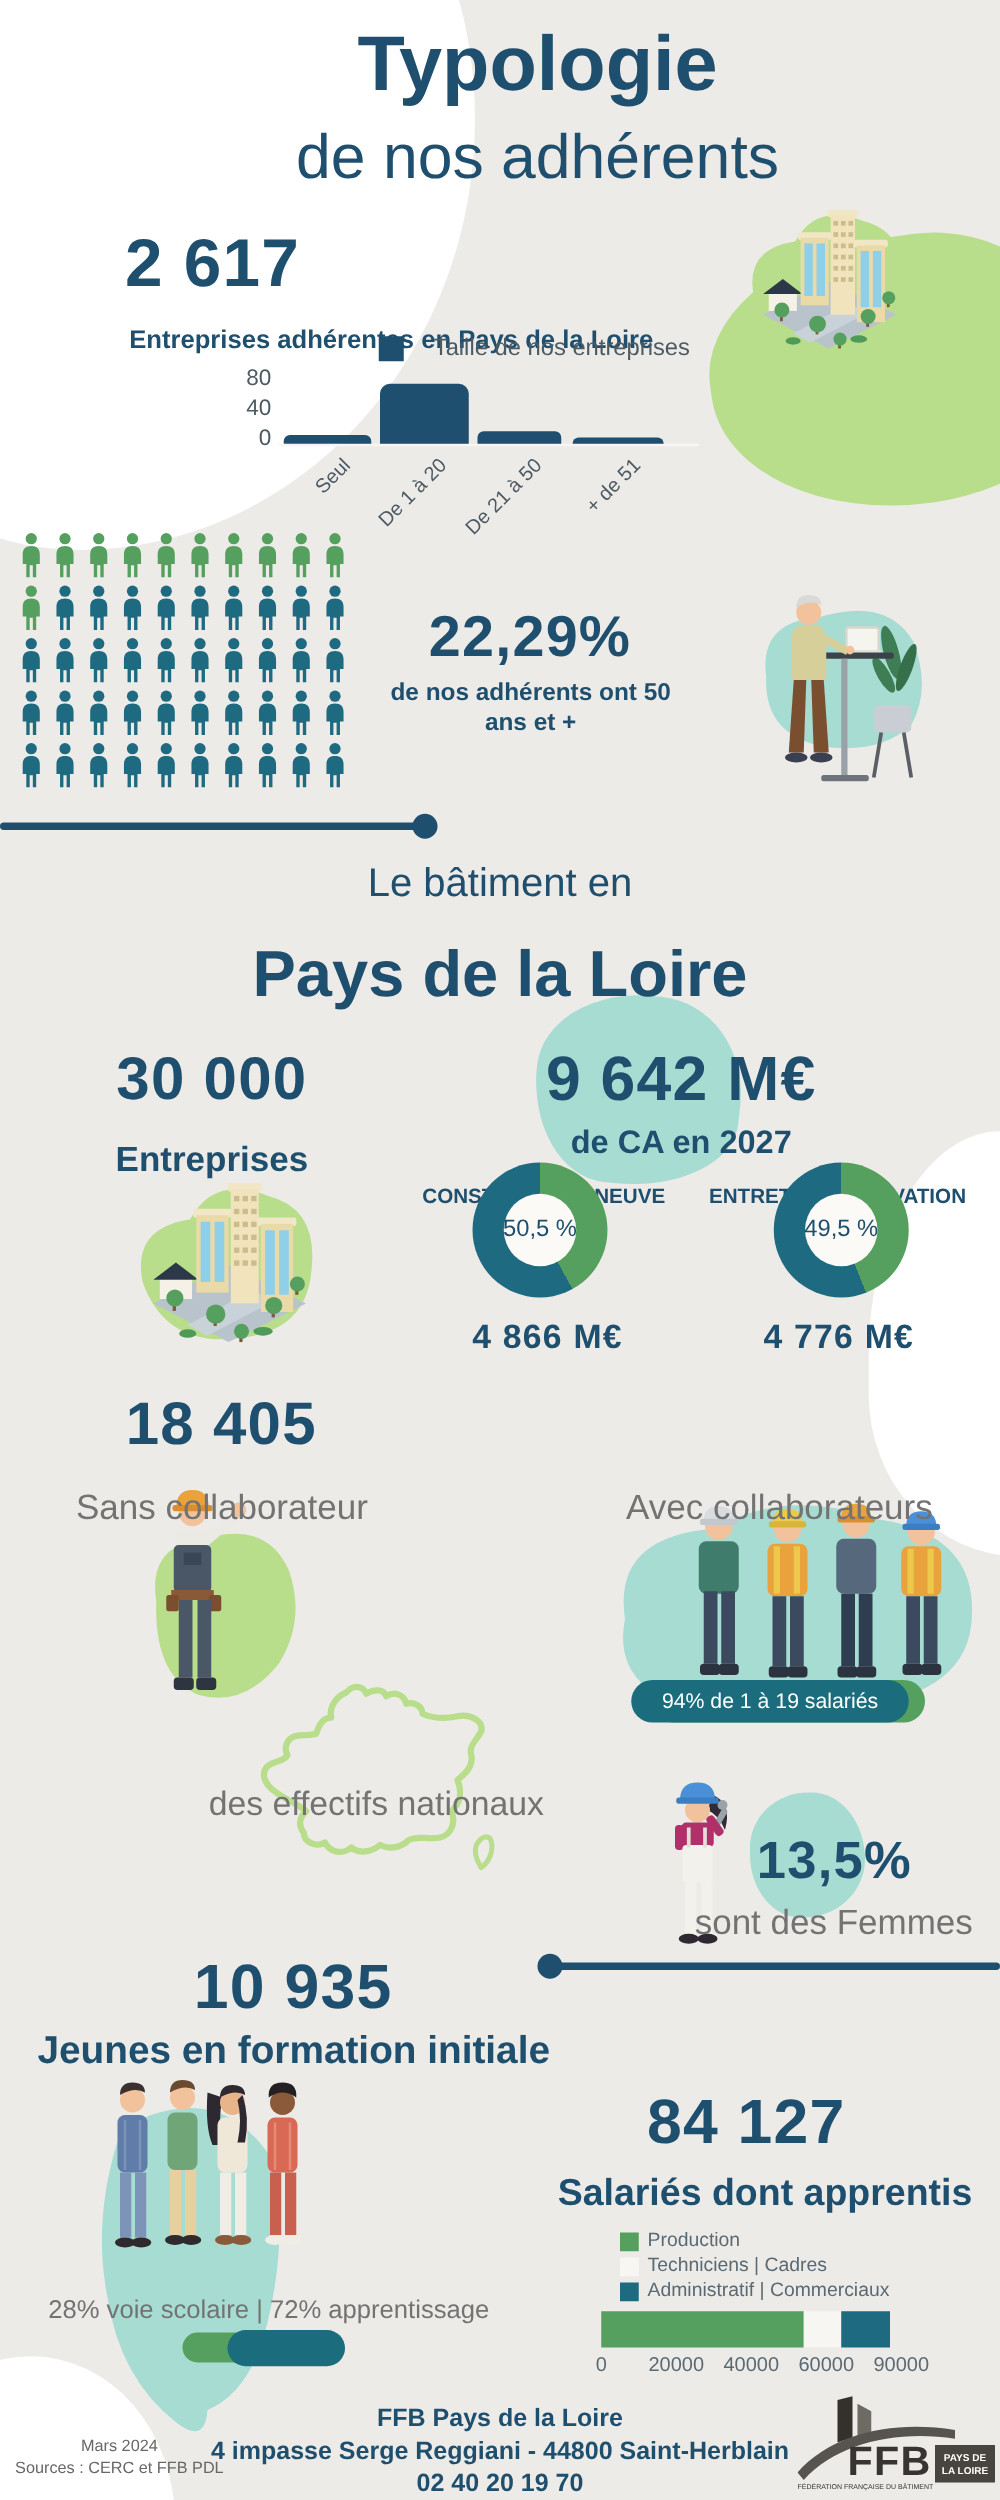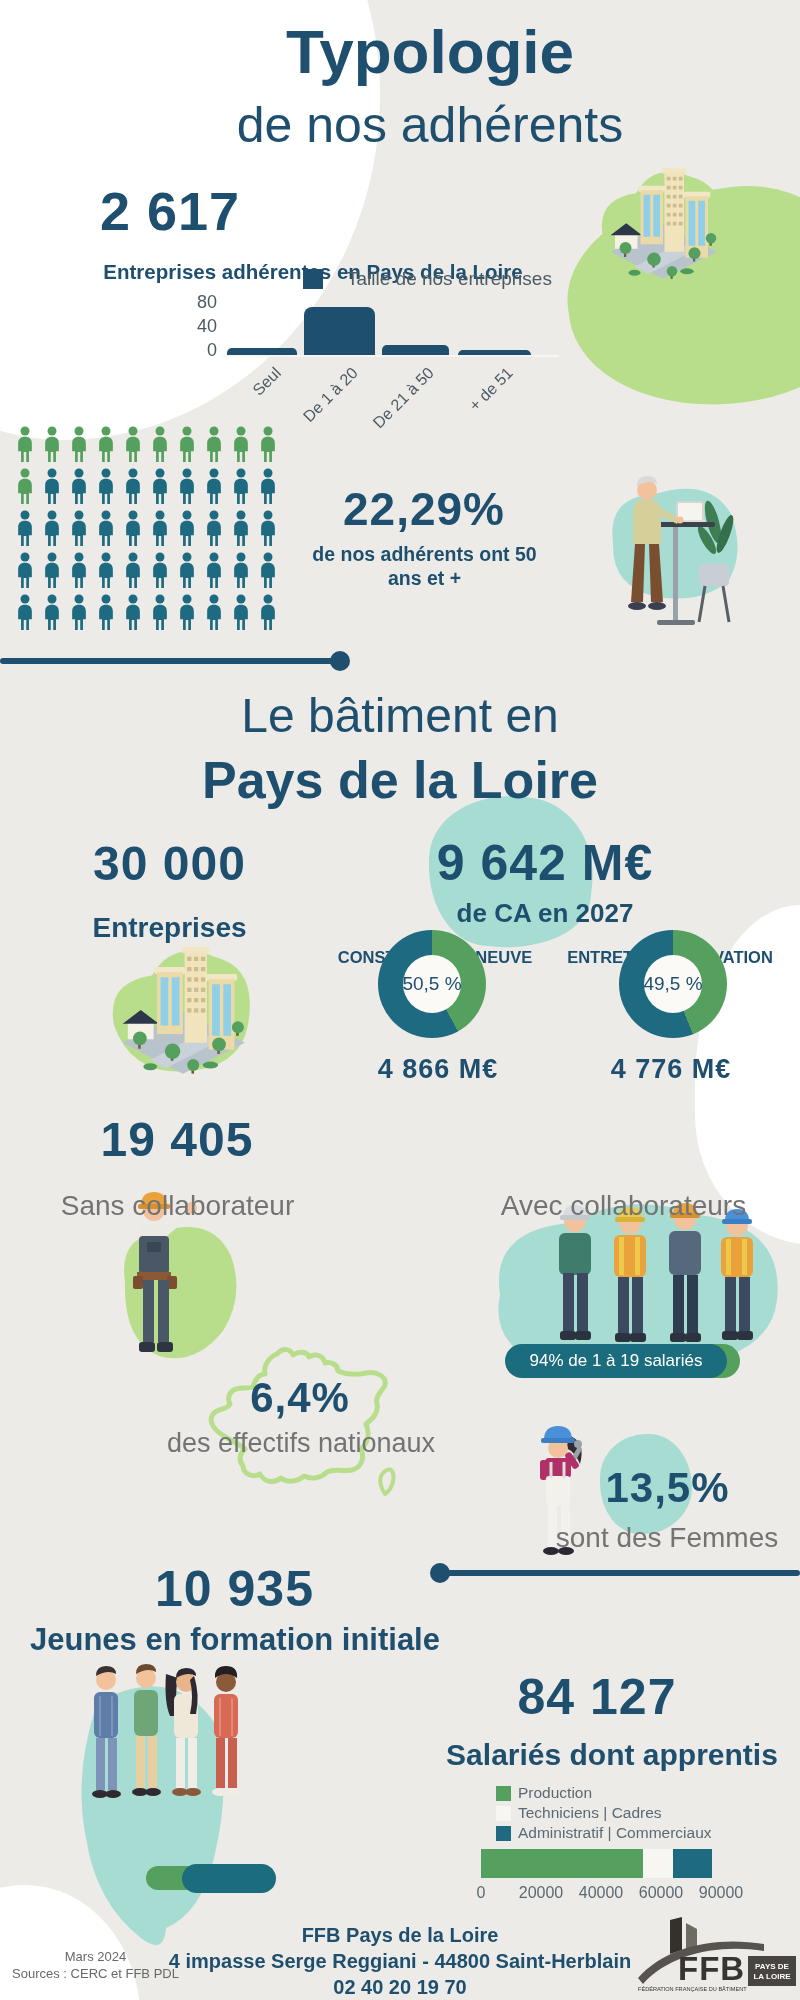--- a/index.html
+++ b/index.html
@@ -369,21 +369,21 @@
     <path d="M42,34 Q42,24 52,24 Q62,24 62,32 Q54,27 42,34 Z" fill="#d9d9d9"></path>
     <path d="M40,92 L36,150 L48,150 L50,92 Z" fill="#7a4f30"></path>
     <path d="M54,92 L56,150 L68,150 L64,92 Z" fill="#7a4f30"></path>
     <ellipse cx="42" cy="154" rx="9" ry="4" fill="#3a3f52"></ellipse>
     <ellipse cx="62" cy="154" rx="9" ry="4" fill="#3a3f52"></ellipse>
   </svg>
 
   <div class="divline z2" style="left:0;top:658px;width:340px;"></div>
   <div class="divdot z2" style="left:330px;top:651px;"></div>
 
-  <div class="abs z2 center" style="left:20px;top:688px;width:760px;font-size:48px;font-weight:400;">Le bâtiment en</div>
+  <div class="abs z2 center" style="left:20px;top:688px;width:760px;font-size:32px;font-weight:400;">Le bâtiment en</div>
   <div class="abs z2 center" style="left:20px;top:750px;width:760px;font-size:52px;font-weight:700;">Pays de la Loire</div>
 
   <div class="abs z2 num center" style="left:82px;top:836px;width:175px;font-size:48px;">30 000</div>
   <div class="abs z2 center boldlab" style="left:82px;top:912px;width:175px;font-size:28px;">Entreprises</div>
   <div class="abs z2 num center" style="left:420px;top:834px;width:250px;font-size:50px;">9 642 M€</div>
   <div class="abs z2 center boldlab" style="left:420px;top:898px;width:250px;font-size:26px;">de CA en 2027</div>
 
   <div class="abs z2 center boldlab" style="left:330px;top:948px;width:210px;font-size:16.5px;">CONSTRUCTION NEUVE</div>
   <div class="abs z2 center boldlab" style="left:565px;top:948px;width:210px;font-size:16.5px;">ENTRETIEN RÉNOVATION</div>
 
@@ -441,21 +441,21 @@
         <circle cx="150" cy="142" r="8" fill="#55a05e"></circle>
       <rect x="170" y="124" width="3" height="8" fill="#7a5a3a"></rect>
         <circle cx="172" cy="122" r="7" fill="#55a05e"></circle>
       <rect x="118" y="168" width="3" height="8" fill="#7a5a3a"></rect>
         <circle cx="120" cy="166" r="7" fill="#55a05e"></circle>
     </g>
     <ellipse cx="70" cy="168" rx="8" ry="4" fill="#4f9a58"></ellipse>
     <ellipse cx="140" cy="166" rx="9" ry="4" fill="#4f9a58"></ellipse>
   </svg>
 
-  <div class="abs z2 num center" style="left:89px;top:1112px;width:176px;font-size:48px;">19 405</div>
+  <div class="abs z2 num center" style="left:89px;top:1112px;width:176px;font-size:48px;">18 405</div>
   <div class="abs z2 center lightlab" style="left:40px;top:1190px;width:275px;font-size:28px;">Sans collaborateur</div>
   <div class="abs z2 center lightlab" style="left:486px;top:1190px;width:275px;font-size:28px;">Avec collaborateurs</div>
 
   <svg class="abs z1" style="left:103px;top:1186px;width:145px;height:182px;" viewBox="0 0 145 182">
     <path d="M22,95 Q15,50 60,45 Q110,30 128,70 Q142,110 120,145 Q92,180 56,170 Q20,155 22,95 Z" fill="#b8de8c"></path>
     <path d="M58,45 L84,24 L88,30 L64,50 Z" fill="#eceae4"></path>
     <circle cx="88" cy="22" r="6" fill="#f2c29c"></circle>
     <rect x="38" y="38" width="26" height="16" fill="#eceae4"></rect>
     <circle cx="51" cy="24" r="11" fill="#f2c29c"></circle>
     <path d="M38,20 Q38,6 51,6 Q64,6 64,20 Z" fill="#e9a23c"></path>
@@ -521,21 +521,20 @@
 
   <div class="pill z1" style="left:522px;top:1344px;width:218px;background:#55a05e;"></div>
   <div class="pill z2" style="left:505px;top:1344px;width:222px;background:#1b6d7d;">
     <div class="pill-text">94% de 1 à 19 salariés</div>
   </div>
 
   <svg class="abs z1" style="left:195px;top:1342px;width:210px;height:175px;" viewBox="0 0 210 175">
     <path d="M82,12 C88,5 96,7 98,13 C104,9 112,9 114,15 C120,11 128,13 130,21 C136,19 143,23 143,29 C152,33 162,33 171,31 C182,29 192,35 190,43 C186,51 180,54 182,62 C184,71 177,77 171,82 C175,92 173,101 166,107 C170,116 166,126 157,128 C147,130 140,126 132,130 C126,136 117,138 109,134 C102,140 92,141 86,136 C79,142 69,140 65,132 C58,136 48,132 48,124 C43,118 45,111 50,107 C43,101 34,98 26,92 C17,86 13,77 19,71 C24,66 32,68 35,62 C32,57 34,49 41,47 C47,45 52,47 58,45 C60,38 63,32 70,32 C68,24 74,15 82,12 Z" fill="none" stroke="#b8de8c" stroke-width="5" stroke-linejoin="round"></path>
     <path d="M186,134 C190,127 196,125 198,131 C200,139 196,148 190,152 C186,146 184,140 186,134 Z" fill="none" stroke="#b8de8c" stroke-width="4" stroke-linejoin="round"></path>
   </svg>
-  <div class="abs z2 num center" style="left:215px;top:1374px;width:170px;font-size:42px;">6,4%</div>
   <div class="abs z2 center lightlab" style="left:121px;top:1428px;width:360px;font-size:27px;">des effectifs nationaux</div>
 
   <svg class="abs z1" style="left:512px;top:1418px;width:92px;height:146px;" viewBox="0 0 92 146">
     <path d="M58,18 Q74,24 68,46 Q63,34 54,30 Z" fill="#332b33"></path>
     <rect x="62" y="28" width="5" height="17" rx="2" fill="#9aa2aa" transform="rotate(30 64 36)"></rect>
     <circle cx="66" cy="26" r="4" fill="#9aa2aa"></circle>
     <circle cx="46" cy="30" r="10" fill="#f2c29c"></circle>
     <path d="M32,22 Q32,8 46,8 Q60,8 60,22 Z" fill="#4a90d9"></path>
     <rect x="29" y="20" width="34" height="5" rx="2" fill="#3a7fc4"></rect>
     <rect x="28" y="42" width="7" height="20" rx="3" fill="#b0306a"></rect>
@@ -597,20 +596,21 @@
       <line x1="166" y1="40" x2="166" y2="78" stroke="#e58a76" stroke-width="2"></line>
       <circle cx="160" cy="24" r="10" fill="#8a5a3a"></circle>
       <path d="M149,20 Q148,8 160,8 Q172,8 171,20 Q160,12 149,20 Z" fill="#241f22"></path>
       <rect x="150" y="80" width="9" height="50" fill="#c95f4e"></rect>
       <rect x="162" y="80" width="9" height="50" fill="#c95f4e"></rect>
       <ellipse cx="154" cy="134" rx="8" ry="4" fill="#efede6"></ellipse>
         <ellipse cx="167" cy="134" rx="8" ry="4" fill="#efede6"></ellipse>
     </g>
   </svg>
 
+  <div class="abs z2 center lightlab" style="left:25px;top:1836px;width:380px;font-size:20.5px;">28% voie scolaire | 72% apprentissage</div>
   <div class="abs z2" style="left:146px;top:1864px;width:130px;height:29px;">
     <div style="position: absolute; left: 0px; top: 2px; height: 24px; border-radius: 12px; background: rgb(85, 160, 94); width: 58px;"></div>
     <div style="position: absolute; top: 0px; height: 29px; border-radius: 15px; background: rgb(27, 109, 125); left: 36px; width: 94px;"></div>
   </div>
 
   <div class="abs z2 num center" style="left:504px;top:1668px;width:186px;font-size:50px;">84 127</div>
   <div class="abs z2 center boldlab" style="left:422px;top:1738px;width:380px;font-size:30px;">Salariés dont apprentis</div>
 
   <div class="blegend-row" style="top:1784px;">
     <span class="blegend-sq" style="background: rgb(85, 160, 94);"></span>

